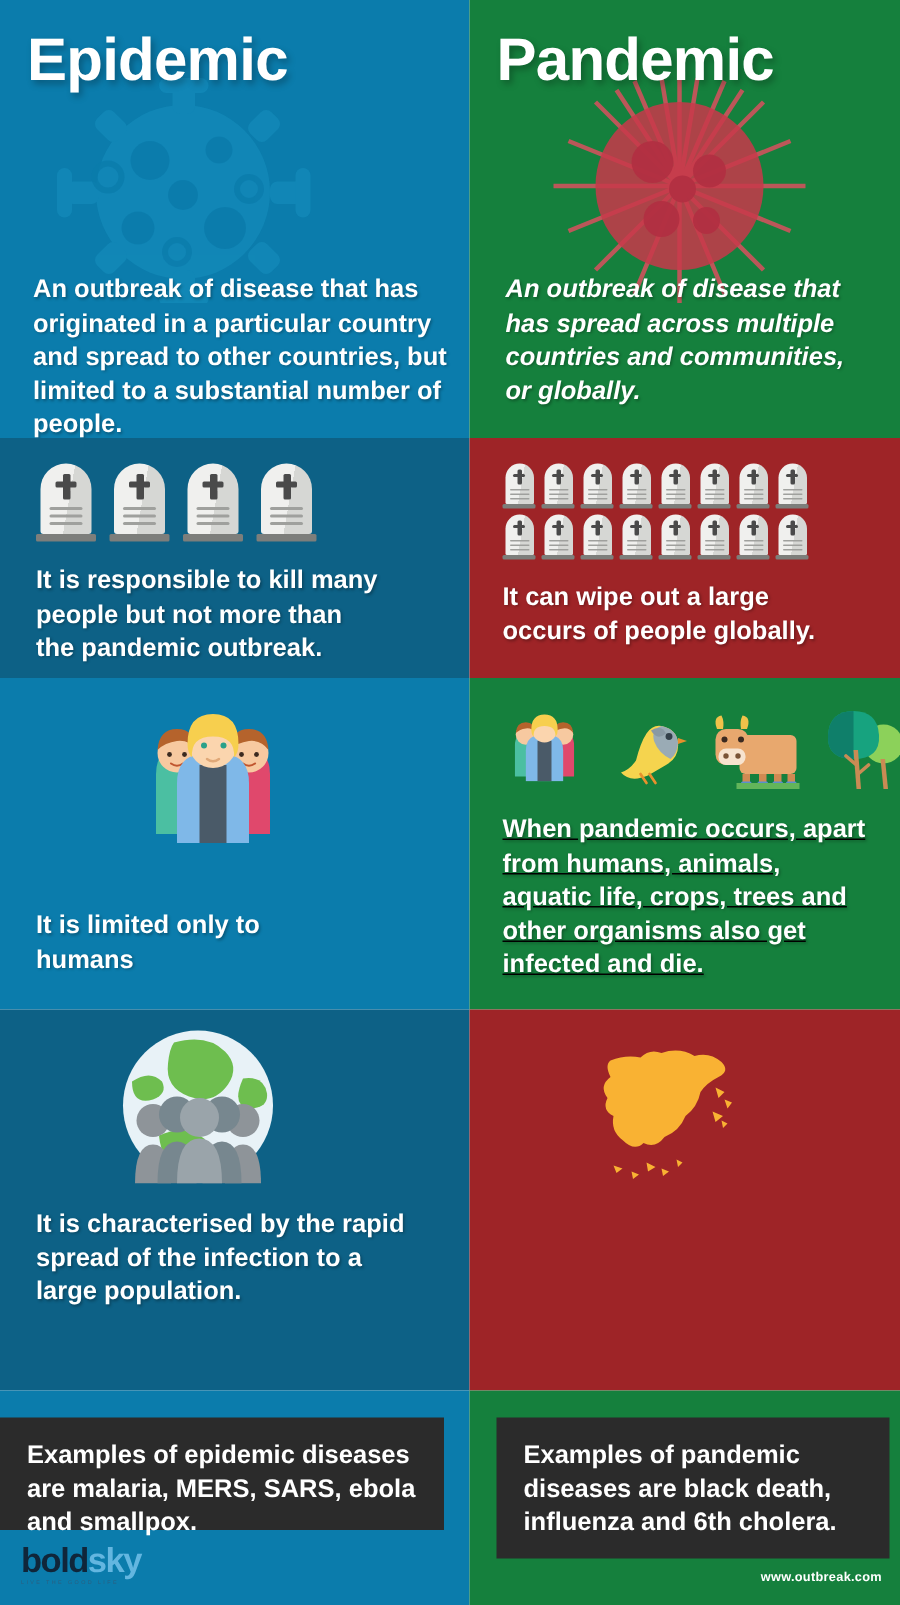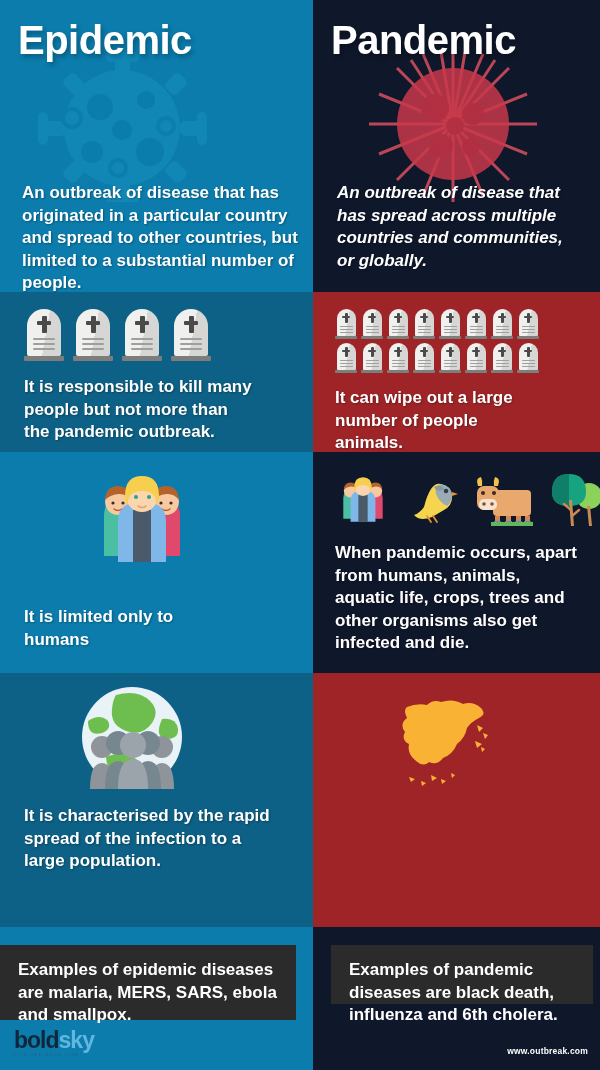--- a/index.html
+++ b/index.html
@@ -16,21 +16,21 @@
     display:grid;
     grid-template-columns:313px 287px;
     grid-template-rows:292px 160px 221px 254px 143px;
   }
 
   
   .cell { position:relative; overflow:hidden; }
   .c-blue-dark  { background:#0d6186; }
   .c-blue-light { background:#0b7cac; }
   .c-red-dark   { background:#9e2427; }
-  .c-red-light  { background:#0f172a; }
+  .c-red-light  { background:#15803d; }
 
   
   .hero { padding:20px 22px 0 18px; }
   .hero-title {
     font-size:40px;
     font-weight:bold;
     color:#ffffff;
     letter-spacing:-0.5px;
     line-height:1;
     text-shadow:2px 3px 5px rgba(0,0,0,0.28);
@@ -463,21 +463,21 @@
             <div class="cross-v"></div>
             <div class="cross-h"></div>
             <div class="lines">
               <i></i>
               <i></i>
               <i></i>
             </div>
             <div class="base"></div>
           </div>
       </div>
-      <div class="body-text" style="margin-top:14px; width:212px;">It can wipe out a large number of people animals.</div>
+      <div class="body-text" style="margin-top:14px; width:212px;">It can wipe out a large occurs of people globally.</div>
     </div>
   </div>
 
   <div class="cell c-blue-light">
     <div style="padding:18px 0 0 88px;">
       <div class="people">
         <svg viewBox="0 0 108 92" width="108" height="92" aria-hidden="true">
 
           <path d="M16 46 q0 -16 14 -16 q14 0 14 16 l0 40 l-28 0 z" fill="#4bbfa2"></path>
           <circle cx="30" cy="32" r="13" fill="#f7c9a0"></circle>
@@ -500,21 +500,21 @@
           <circle cx="48" cy="27" r="2" fill="#2aa18a"></circle>
             <circle cx="61" cy="27" r="2" fill="#2aa18a"></circle>
           <path d="M50 36 q4 3 8 0" stroke="#e0a878" stroke-width="1.6" fill="none" stroke-linecap="round"></path>
         </svg>
       </div>
       <div class="body-text" style="margin-top:44px; margin-left:-64px; width:200px;">It is limited only to humans</div>
     </div>
   </div>
 
   <div class="cell c-red-light">
-    <div style="padding:18px 0 0 22px;">
+    <div style="padding:18px 0 0 22px;text-decoration:underline;">
       <div class="flex-icons">
 
         <div style="width:56px;">
           <svg viewBox="0 0 108 92" width="56" height="48" aria-hidden="true">
             <path d="M16 46 q0 -16 14 -16 q14 0 14 16 l0 40 l-28 0 z" fill="#4bbfa2"></path>
             <circle cx="30" cy="32" r="13" fill="#f7c9a0"></circle>
             <path d="M17 30 q1 -14 13 -14 q12 0 13 14 q-5 -7 -13 -6 q-8 1 -13 6 z" fill="#b5632c"></path>
             <path d="M64 46 q0 -16 14 -16 q14 0 14 16 l0 40 l-28 0 z" fill="#e0486c"></path>
             <circle cx="78" cy="32" r="13" fill="#f7c9a0"></circle>
             <path d="M65 30 q1 -14 13 -14 q12 0 13 14 q-5 -7 -13 -6 q-8 1 -13 6 z" fill="#b5632c"></path>
@@ -623,19 +623,19 @@
     <div class="example-panel" style="left:0; top:18px; width:296px; height:75px;">
       <div class="body-text">Examples of epidemic diseases are malaria, MERS, SARS, ebola and smallpox.</div>
     </div>
     <div class="brand">
       <span class="b1">bold</span><span class="b2">sky</span>
       <span class="tag">LIVE THE GOOD LIFE</span>
     </div>
   </div>
 
   <div class="cell c-red-light">
-    <div class="example-panel" style="left:18px; top:18px; width:262px; height:59px;">
+    <div class="example-panel" style="left:18px; top:18px; width:262px; height:94px;">
       <div class="body-text">Examples of pandemic diseases are black death, influenza and 6th cholera.</div>
     </div>
     <div class="site-url">www.outbreak.com</div>
   </div>
 
 </div>
 
 </body></html>

